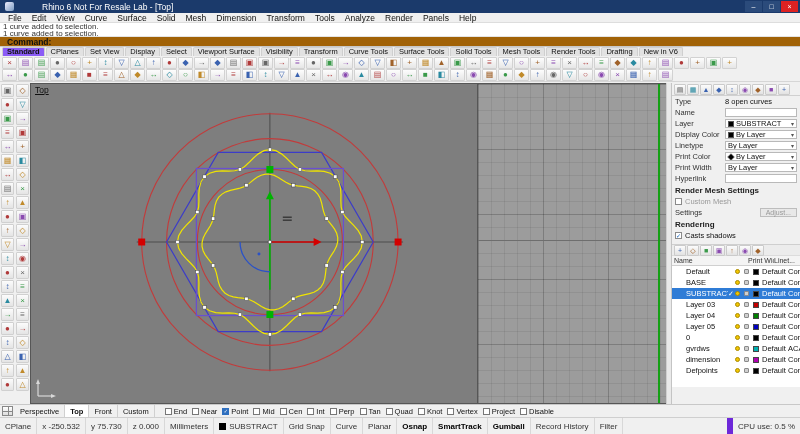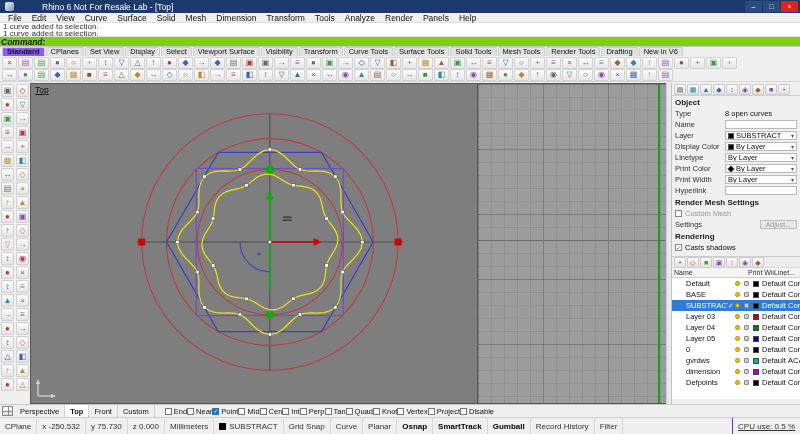--- a/index.html
+++ b/index.html
@@ -11,21 +11,21 @@
 .appicon{width:9px;height:9px;background:linear-gradient(135deg,#eef,#7a9ac0);border-radius:2px;margin:0 3px;flex:none;}
 .title{white-space:nowrap;overflow:hidden;margin-left:25px;}
 .winbtns{margin-left:auto;display:flex;gap:1px;}
 .wbtn{width:17px;height:11px;display:flex;align-items:center;justify-content:center;font-size:7px;background:#2b4b7b;color:#fff;cursor:default;}
 .wbtn.close{background:#d22;}
 
 .menubar{position:absolute;top:13px;left:0;right:0;height:10px;background:#f0f0f0;display:flex;align-items:center;font-size:8.5px;padding-left:3px;border-bottom:1px solid #ddd;}
 .mitem{padding:0 5px;white-space:nowrap;}
 
 .cmdhist{position:absolute;top:23px;left:0;right:0;height:14px;background:#fff;font-size:8px;line-height:7px;color:#333;padding-left:3px;border-bottom:1px solid #e4e4e4;}
-.cmdline{position:absolute;top:37px;left:0;right:0;height:10px;background:#84cc16;font-size:8.5px;font-weight:bold;line-height:10px;padding-left:1px;border-bottom:1px solid #c8c8c8;font-style:italic;}
+.cmdline{position:absolute;top:37px;left:0;right:0;height:10px;background:#a16207;font-size:8.5px;font-weight:bold;line-height:10px;padding-left:7px;border-bottom:1px solid #c8c8c8;}
 
 .tabsrow{position:absolute;top:47px;left:0;right:0;height:9px;display:flex;align-items:flex-end;background:#f0f0f0;padding-left:2px;gap:1px;font-size:7.5px;}
 .ttab{padding:0 4px;line-height:8px;background:#e2e2e2;border:1px solid #cfcfcf;border-bottom:none;border-radius:2px 2px 0 0;white-space:nowrap;}
 .ttab.active{background:#8b5cf6;font-weight:bold;}
 
 .toolrow{position:absolute;left:0;right:0;height:13px;background:#f0f0f0;display:flex;align-items:center;padding-left:2px;gap:1px;}
 #toolRow1{top:56px;}
 #toolRow2{top:69px;border-bottom:1px solid #d6d6d6;}
 .ticon{width:15px;height:12px;flex:none;display:flex;align-items:center;justify-content:center;font-size:8px;line-height:1;background:linear-gradient(#fdfdfd,#e6e6e6);border:1px solid #d2d2d2;border-radius:1px;}
 
@@ -75,29 +75,29 @@
 .lpw{width:26px;flex:none;overflow:hidden;white-space:nowrap;}
 .llt{width:24px;flex:none;overflow:hidden;white-space:nowrap;}
 
 .bottomrow{position:absolute;top:404px;left:0;right:0;height:13px;background:#f0f0f0;border-top:1px solid #c8c8c8;display:flex;align-items:center;font-size:7.5px;padding-left:2px;}
 .vpgrid{width:11px;height:10px;border:1px solid #888;background:linear-gradient(#fff,#ddd);margin-right:2px;position:relative;flex:none;}
 .vpgrid:before{content:"";position:absolute;left:50%;top:0;bottom:0;width:1px;background:#888;}
 .vpgrid:after{content:"";position:absolute;top:50%;left:0;right:0;height:1px;background:#888;}
 #vpTabs{display:flex;height:12px;}
 .vtab{display:flex;align-items:center;padding:0 5px;border-right:1px solid #d0d0d0;white-space:nowrap;}
 .vtab.active{background:#fff;font-weight:bold;}
-.osnaps{display:flex;align-items:center;margin-left:10px;}
+.osnaps{display:flex;align-items:center;gap:5px;margin-left:10px;}
 .osnap{display:flex;align-items:center;gap:2px;white-space:nowrap;}
 .osbox{width:7px;height:7px;border:1px solid #777;background:#fff;display:flex;align-items:center;justify-content:center;font-size:5px;color:#fff;line-height:1;}
 .osbox.checked{background:#2f6fbf;border-color:#2f6fbf;}
 
 .statusbar{position:absolute;top:417px;left:0;right:0;height:17px;background:#f0f0f0;border-top:1px solid #cfcfcf;display:flex;align-items:stretch;font-size:8px;color:#333;}
 .scell{display:flex;align-items:center;padding:0 5px;border-right:1px solid #d8d8d8;white-space:nowrap;}
 .scell.on{font-weight:bold;color:#000;}
-.scell.cpu{margin-left:auto;border-right:none;border-left:1px solid #6d28d9;text-decoration:underline;}
+.scell.cpu{margin-left:auto;border-right:none;border-left:6px solid #6d28d9;}
 .sbswatch{width:7px;height:7px;background:#000;margin-right:3px;flex:none;}
 </style>
 </head>
 <body>
 
 <div id="app">
 
   <div class="titlebar">
     <span class="appicon"></span>
     <span class="title">Rhino 6 Not For Resale Lab - [Top]</span>
@@ -365,21 +365,20 @@
           <span class="ptab" style="color: rgb(58, 98, 176);">▲</span>
           <span class="ptab" style="color: rgb(58, 98, 176);">◆</span>
           <span class="ptab" style="color: rgb(58, 98, 176);">↕</span>
           <span class="ptab" style="color: rgb(138, 74, 176);">◉</span>
           <span class="ptab" style="color: rgb(160, 98, 42);">◆</span>
           <span class="ptab" style="color: rgb(138, 74, 176);">■</span>
           <span class="ptab" style="color: rgb(58, 98, 176);">+</span>
         </div>
 
       <div class="props">
-        <div class="sechdr">Object</div>
         <div id="propRows">
             <div class="prow">
               <span class="plabel">Type</span>
               <span class="pvaltext">8 open curves</span>
             </div>
             <div class="prow">
               <span class="plabel">Name</span>
               <span class="pval">
                 <span></span>
               </span>

